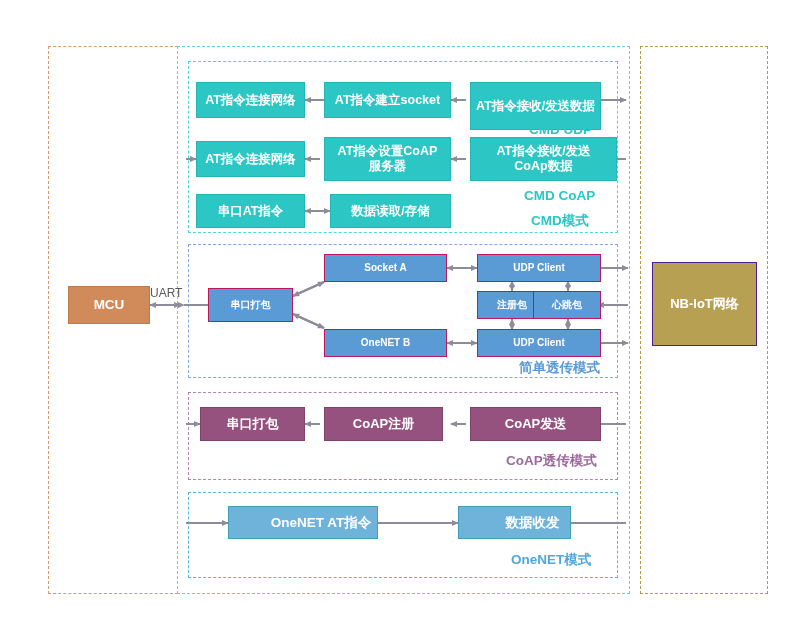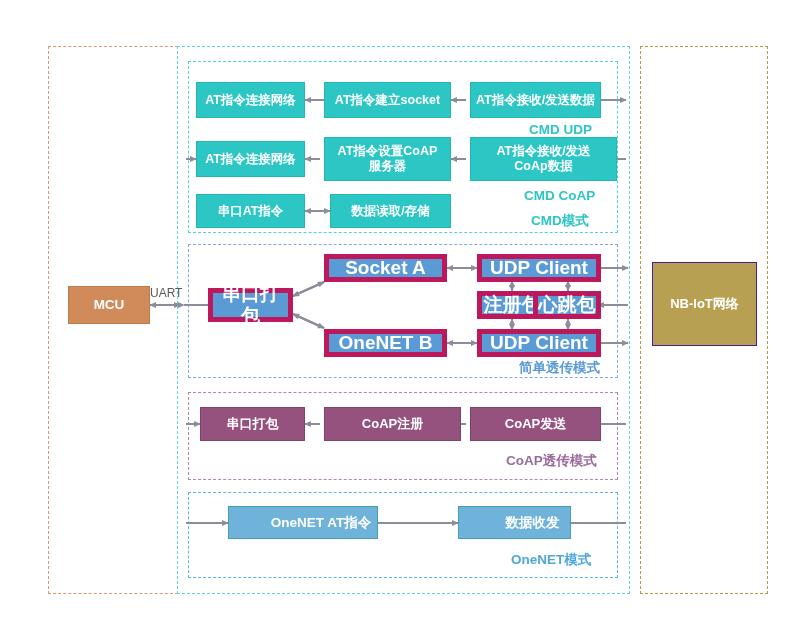--- a/index.html
+++ b/index.html
@@ -25,21 +25,21 @@
                  border:1.5px dashed #b184b6;}
   .reg-onenet   {left:188px; top:492px; width:430px; height:86px;
                  border:1.5px dashed #5bb3e0;}
 
   
   .box{position:absolute;box-sizing:border-box;display:flex;
        align-items:center;justify-content:center;text-align:center;
        color:#ffffff;font-weight:bold;line-height:1.18;}
 
   .bx-teal   {background:#2cc6c4;border:1px solid #23b6b4;font-size:12.5px;}
-  .bx-blue   {background:#5b9bd5;border:5px solid #be185d;font-size:19px;}
+  .bx-blue   {background:#5b9bd5;border:1px solid #be185d;font-size:10px;}
   .bx-purple {background:#96527f;border:1px solid #7d4369;font-size:13px;}
   .bx-lblue  {background:#6fb3da;border:1px solid #3fa0b8;font-size:13.5px;padding-left:36px;}
   .bx-mcu    {background:#d18a5a;border:1px solid #c07b4b;font-size:13.5px;}
   .bx-gold   {background:#b8a052;border:1px solid #4c1d95;font-size:13px;}
 
   
   .cap{position:absolute;font-weight:bold;font-size:13.5px;white-space:nowrap;}
   .cap-teal   {color:#2cc6c4;}
   .cap-blue   {color:#5b9bd5;}
   .cap-purple {color:#9b6b9e;}
@@ -132,21 +132,21 @@
   </svg>
 
   <div class="box bx-mcu" style="left:68px;top:286px;width:82px;height:38px;">MCU</div>
 
   <div class="box bx-gold" style="left:652px;top:262px;width:105px;height:84px;">NB-IoT网络</div>
 
   <div class="uart-label" style="left:150px;top:286px;">UART</div>
 
   <div class="box bx-teal" style="left:196px;top:82px;width:109px;height:36px;">AT指令连接网络</div>
   <div class="box bx-teal" style="left:324px;top:82px;width:127px;height:36px;">AT指令建立socket</div>
-  <div class="box bx-teal" style="left:470px;top:82px;width:131px;height:36px;">AT指令接收/发送数据</div>
+  <div class="box bx-teal" style="left:470px;top:82px;width:131px;height:48px;">AT指令接收/发送数据</div>
 
   <div class="cap cap-teal" style="left:529px;top:122px;">CMD UDP</div>
 
   <div class="box bx-teal" style="left:196px;top:141px;width:109px;height:36px;">AT指令连接网络</div>
   <div class="box bx-teal" style="left:324px;top:137px;width:127px;height:44px;flex-direction:column;">
     <span>AT指令设置CoAP</span>
     <span>服务器</span>
   </div>
   <div class="box bx-teal" style="left:470px;top:137px;width:147px;height:44px;flex-direction:column;">
     <span>AT指令接收/发送</span>
@@ -167,21 +167,21 @@
 
   <div class="box bx-blue" style="left:477px;top:254px;width:124px;height:28px;">UDP Client</div>
   <div class="box bx-blue" style="left:477px;top:329px;width:124px;height:28px;">UDP Client</div>
 
   <div class="box bx-blue" style="left:477px;top:291px;width:70px;height:28px;">注册包</div>
   <div class="box bx-blue" style="left:533px;top:291px;width:68px;height:28px;">心跳包</div>
 
   <div class="cap cap-blue" style="left:519px;top:359px;">简单透传模式</div>
 
   <div class="box bx-purple" style="left:200px;top:407px;width:105px;height:34px;">串口打包</div>
-  <div class="box bx-purple" style="left:324px;top:407px;width:137px;height:34px;">CoAP注册</div>
+  <div class="box bx-purple" style="left:324px;top:407px;width:119px;height:34px;">CoAP注册</div>
   <div class="box bx-purple" style="left:470px;top:407px;width:131px;height:34px;">CoAP发送</div>
 
   <div class="cap cap-purple" style="left:506px;top:452px;">CoAP透传模式</div>
 
   <div class="box bx-lblue" style="left:228px;top:506px;width:150px;height:33px;">OneNET AT指令</div>
   <div class="box bx-lblue" style="left:458px;top:506px;width:113px;height:33px;">数据收发</div>
 
   <div class="cap cap-lblue" style="left:511px;top:551px;">OneNET模式</div>
 
 </div>

